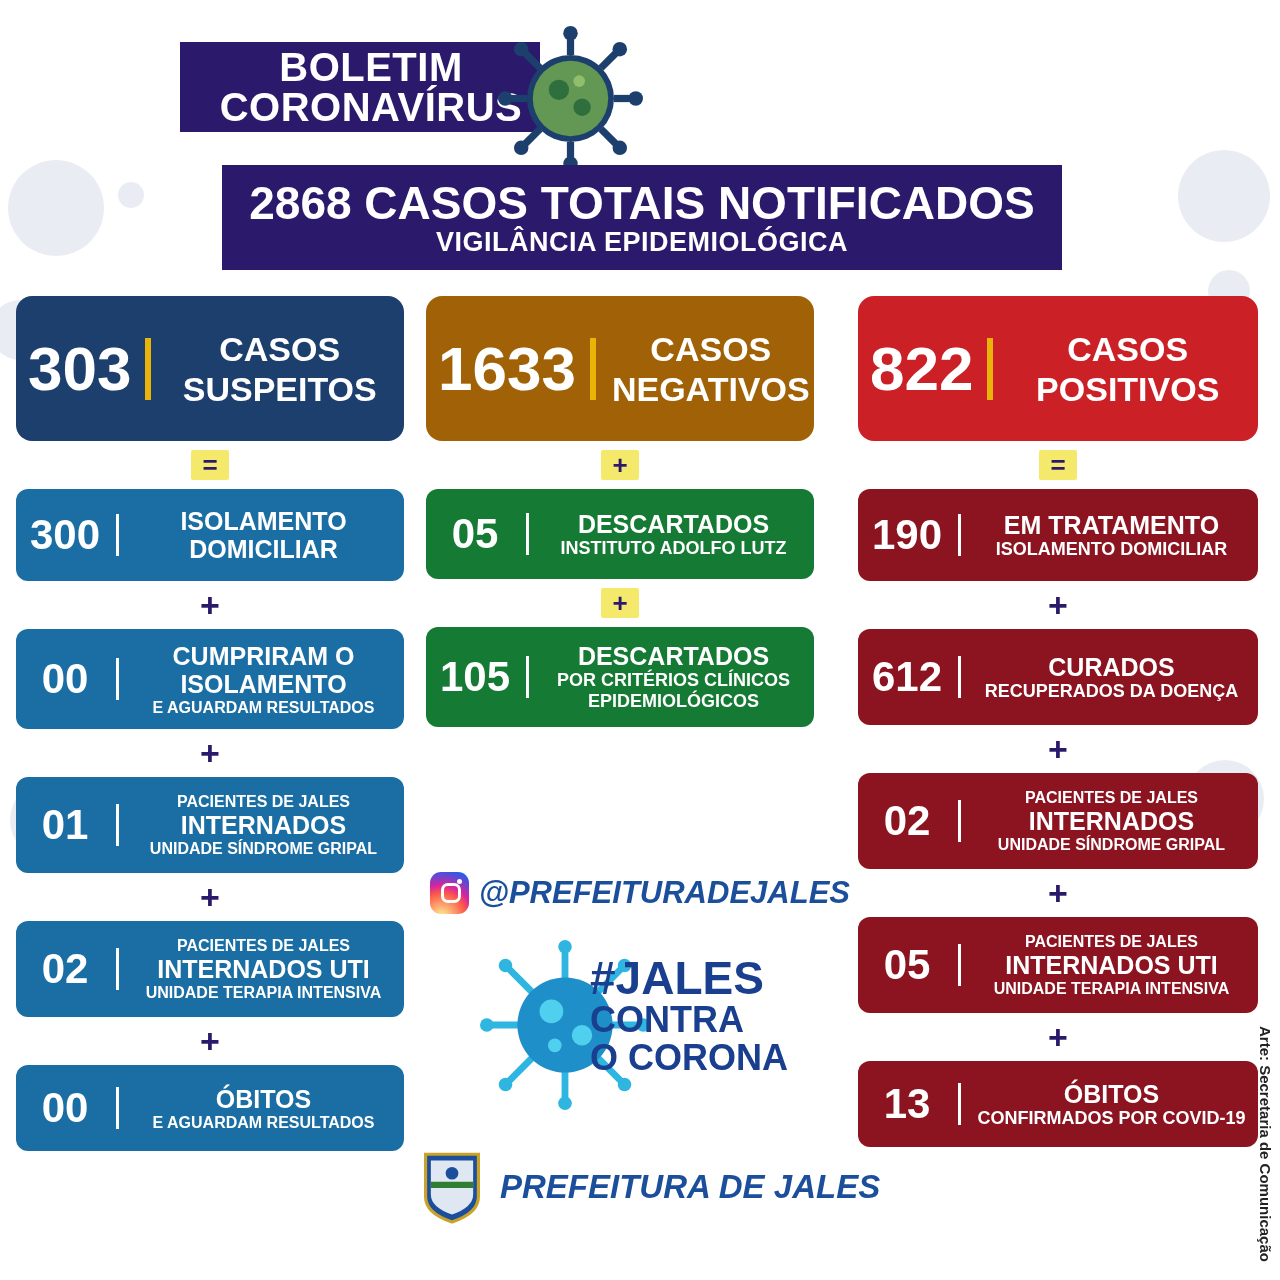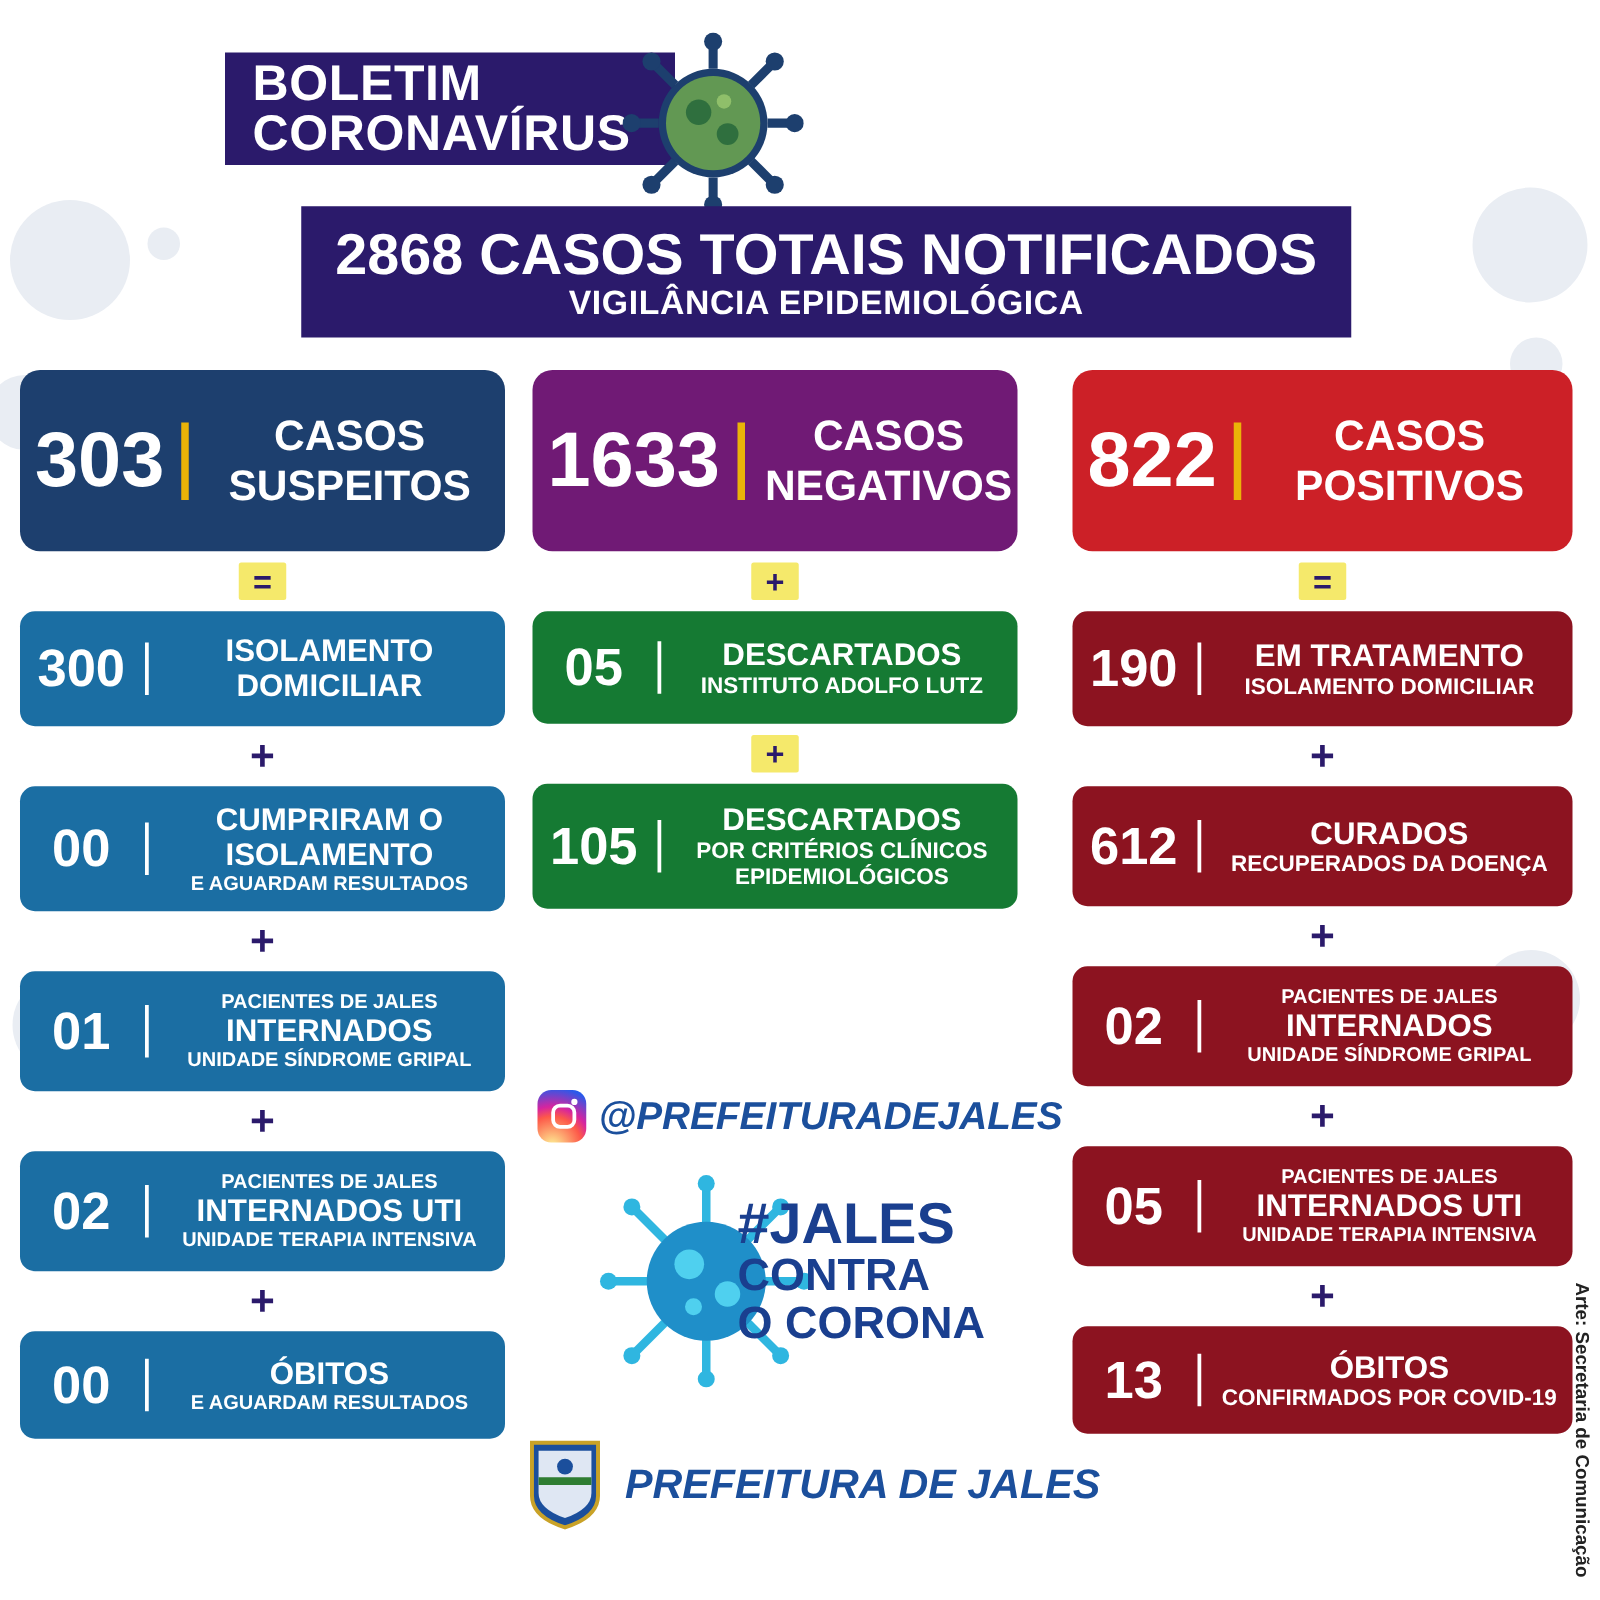--- a/index.html
+++ b/index.html
@@ -6,41 +6,41 @@
   body{
     width:1280px;height:1280px;
     background:#ffffff;
     font-family:"Liberation Sans", sans-serif;
     position:relative;overflow:hidden;
   }
 
   .vdot{position:absolute;background:#e9edf3;border-radius:50%;}
 
   
-  .header{position:absolute;top:20px;left:0;width:1248px;height:125px;z-index:3;}
+  .header{position:absolute;top:20px;left:0;width:1248px;height:125px;z-index:3;text-align:center;}
   .hdr-left{
     position:absolute;left:180px;top:22px;width:360px;height:90px;
     background:#2b1a6b;display:flex;flex-direction:column;justify-content:center;
     padding-left:22px;box-sizing:border-box;
   }
   .hdr-left span{
     color:#ffffff;font-weight:bold;font-size:40px;line-height:40px;letter-spacing:0.5px;
   }
   .hdr-right{
     position:absolute;left:600px;top:22px;width:500px;height:90px;
     background:#15837d;display:flex;align-items:center;justify-content:center;
   }
   .hdr-right span{color:#ffffff;font-weight:bold;font-size:35px;letter-spacing:0.5px;}
   .hdr-virus{position:absolute;left:498px;top:6px;width:145px;height:145px;z-index:5;}
 
   
   .total-bar{
     position:absolute;top:165px;left:222px;width:840px;height:105px;
     background:#2b1a6b;z-index:3;display:flex;flex-direction:column;
-    align-items:center;justify-content:center;margin-left:19px;
+    align-items:center;justify-content:center;
   }
   .total-bar .t1{color:#ffffff;font-weight:bold;font-size:46px;line-height:48px;}
   .total-bar .t2{color:#ffffff;font-weight:bold;font-size:27px;line-height:30px;letter-spacing:0.5px;}
 
   
   .col{position:absolute;top:296px;width:388px;z-index:3;}
   .col-left{left:16px;}
   .col-mid{left:426px;}
   .col-right{left:858px;width:400px;}
 
@@ -71,21 +71,21 @@
 
   .op{
     width:38px;height:30px;margin:9px auto;background:#f5e96b;color:#2b1a6b;
     font-weight:bold;font-size:26px;line-height:30px;text-align:center;border-radius:2px;
   }
   .op.plain{background:transparent;color:#2b1a6b;font-size:34px;}
 
   
   .blue-dark{background:#1d3f6e;}
   .blue{background:#1b6ea3;}
-  .green-dark{background:#701a75;}
+  .green-dark{background:#a16207;}
   .green{background:#157a33;}
   .red{background:#cc2027;}
   .maroon{background:#8c1320;}
 
   
   .insta{
     position:absolute;top:870px;left:430px;width:420px;height:46px;z-index:4;
     display:flex;align-items:center;
   }
   .insta-ico{width:42px;height:42px;border-radius:11px;

